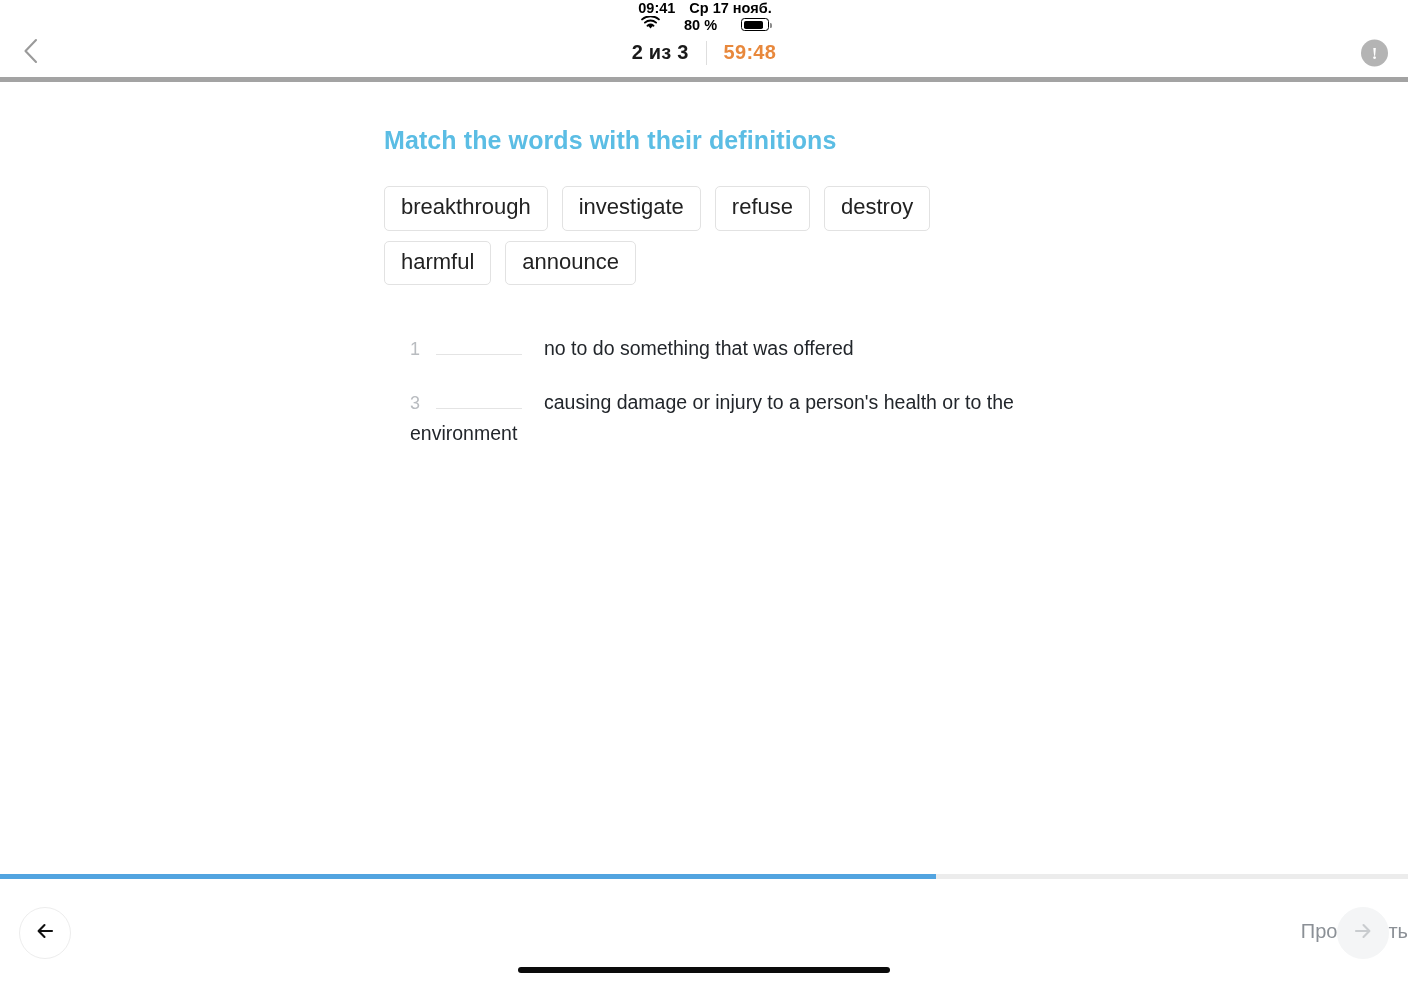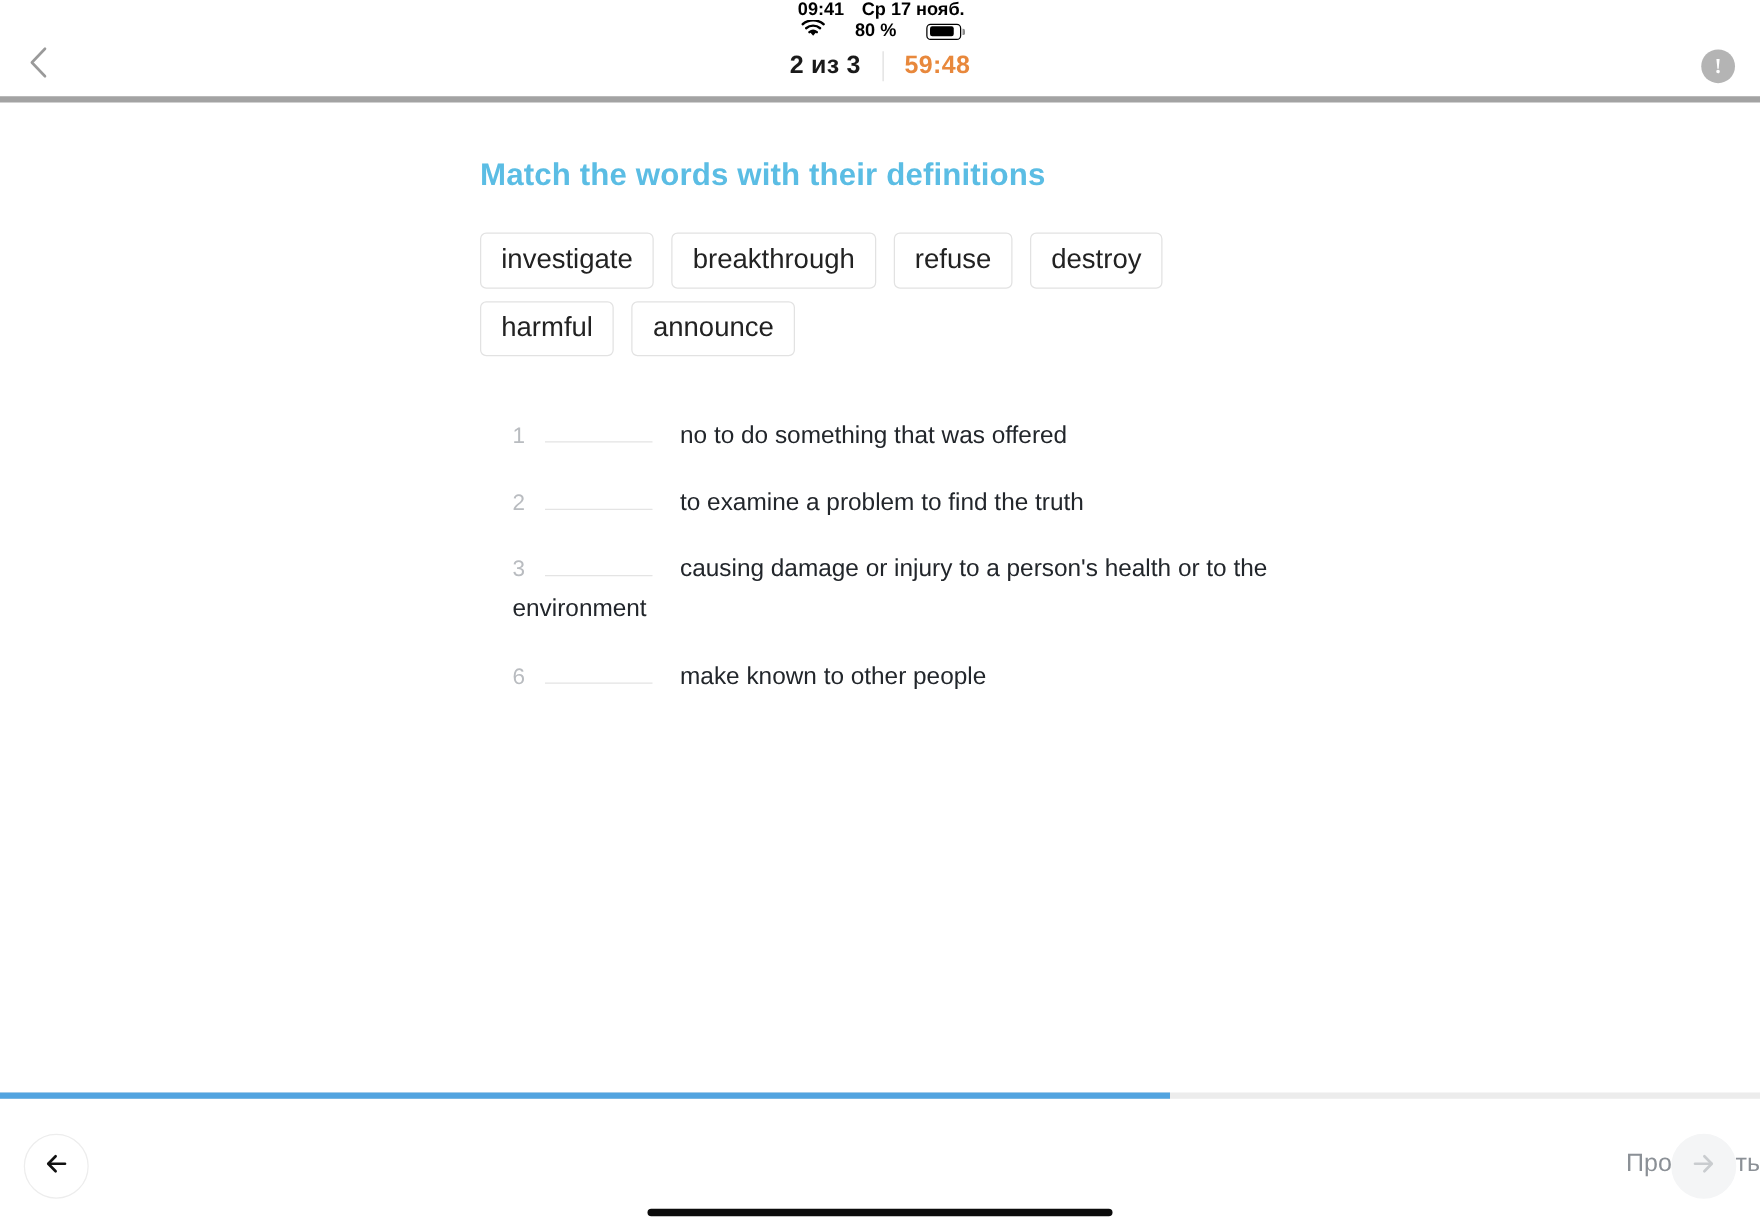--- a/index.html
+++ b/index.html
@@ -237,34 +237,32 @@
   </div>
 </div>
 
 <div class="content">
   <div class="inner">
 
     <h1 class="task-title">Match the words with their definitions</h1>
 
     <div class="chips" id="word-bank">
 
-    <div class="chip">investigate</div>
-        <div class="chip">breakthrough</div>
+    <div class="chip">breakthrough</div>
+        <div class="chip">investigate</div>
         <div class="chip">refuse</div>
         <div class="chip">destroy</div>
         <div class="chip">harmful</div>
         <div class="chip">announce</div>
       </div>
 
     <div class="defs" id="defs-list">
 
     <div class="def-row"><span class="def-num">1</span><span class="def-blank"></span><span class="def-text">no to do something that was offered</span></div>
-        <div class="def-row"><span class="def-num">2</span><span class="def-blank"></span><span class="def-text">to examine a problem to find the truth</span></div>
         <div class="def-row"><span class="def-num">3</span><span class="def-blank"></span><span class="def-text">causing damage or injury to a person's health or to the environment</span></div>
-        <div class="def-row"><span class="def-num">6</span><span class="def-blank"></span><span class="def-text">make known to other people</span></div>
       </div>
 
   </div>
 
   <div class="progress">
     <div class="progress-fill" id="progress-fill" style="width: 66.5%; background: rgb(82, 164, 224);"></div>
   </div>
 </div>
 
 <div class="footer">

